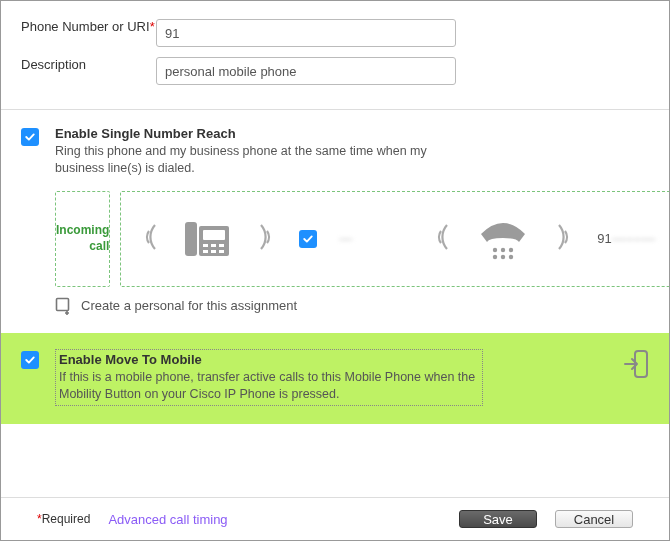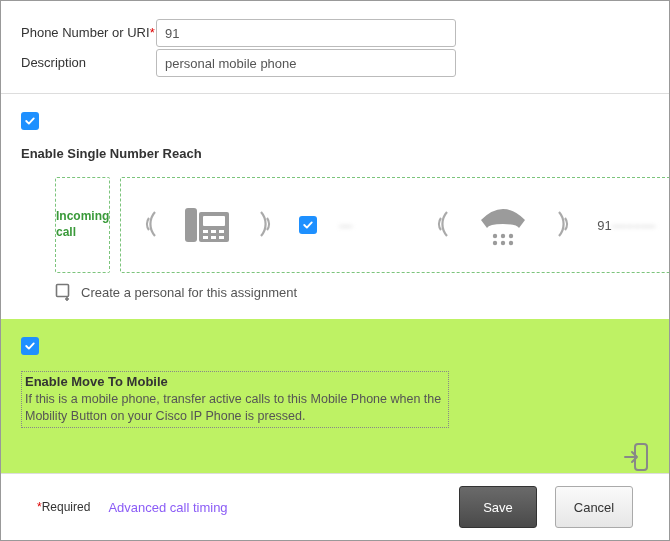--- a/index.html
+++ b/index.html
@@ -3,49 +3,49 @@
 <meta charset="utf-8">
 <style>
   * { box-sizing: border-box; }
   body { margin: 0; font-family: Arial, Helvetica, sans-serif; font-size: 13px; color: #333; background: #fff; }
   .dialog { width: 670px; height: 541px; border: 1px solid #999; background: #fff; position: relative; display: flex; flex-direction: column; }
   .titlebar { background: linear-gradient(#f7f7f7,#eaeaea); border-bottom: 1px solid #ccc; padding: 10px 16px; display: flex; align-items: center; justify-content: space-between; }
   .titlebar h1 { font-size: 19px; font-weight: normal; margin: 0; color: #333; }
   .close-x { font-size: 22px; color: #888; cursor: pointer; line-height: 1; padding: 0 4px; }
   .content { flex: 1; overflow: auto; }
   .form-area { padding: 18px 20px 14px 20px; }
-  .form-row { display: flex; align-items: center; margin-bottom: 2px; }
+  .form-row { display: flex; align-items: flex-start; margin-bottom: 10px; }
   .form-row .lbl { width: 135px; font-size: 13px; color: #333; line-height: 1.3; }
   .req { color: #d00; }
   .form-row input[type=text] { flex: 0 0 300px; height: 28px; border: 1px solid #bbb; border-radius: 3px; padding: 0 8px; font-size: 13px; color: #555; }
   .section-sep { border-top: 1px solid #ddd; }
   .section { padding: 16px 20px 18px 20px; }
   .section.alt { background: #bef264; }
-  .feature-row { display: flex; align-items: flex-start; gap: 14px; flex-direction: column; }
+  .feature-row { display: flex; align-items: flex-start; gap: 14px; }
   .cb { flex: 0 0 20px; margin-top: 2px; }
   .checkbox { width: 18px; height: 18px; border-radius: 3px; background: #1e90ff; display: flex; align-items: center; justify-content: center; cursor: pointer; }
   .checkbox svg { width: 12px; height: 12px; }
   .feature-text { flex: 1; }
   .feature-title { font-weight: bold; font-size: 13px; margin-bottom: 2px; }
   .feature-desc { font-size: 12.5px; color: #555; line-height: 1.35; max-width: 380px; }
   .dotted-focus { border: 1px dotted #888; padding: 2px 3px; display: inline-block; }
   .diagram { display: flex; gap: 10px; margin: 14px 0 10px 34px; }
   .d-box { border: 1px dashed #7cc47c; border-radius: 2px; display: flex; align-items: center; justify-content: center; }
-  .d-small { width: 75px; height: 96px; color: #3a9a3a; font-size: 12px; font-weight: bold; text-align: left; line-height: 1.3; }
+  .d-small { width: 75px; height: 96px; color: #3a9a3a; font-size: 12px; font-weight: bold; text-align: right; line-height: 1.3; }
   .d-large { flex: 1; height: 96px; padding: 0 18px; gap: 22px; justify-content: flex-start; display: flex; align-items: center; }
   .blur { color: #b8b8b8; filter: blur(2px); font-size: 13px; }
   .phone-icon svg { display: block; }
   .schedule-row { display: flex; align-items: center; gap: 8px; margin: 10px 0 0 34px; color: #555; font-size: 13px; }
   .sched-icon { width: 18px; height: 18px; display: flex; align-items: center; justify-content: center; }
   .move-icon { margin-left: auto; display: flex; align-items: center; }
   .footer { border-top: 1px solid #ddd; padding: 12px 36px; display: flex; align-items: center; gap: 18px; }
   .footer .req-note { font-size: 12px; }
   .adv-link { color: #8b5cf6; font-size: 13px; cursor: pointer; }
   .spacer { flex: 1; }
-  .btn { height: 42px; min-width: 78px; border-radius: 3px; font-size: 13px; cursor: pointer; border: 1px solid; }
+  .btn { height: 18px; min-width: 78px; border-radius: 3px; font-size: 13px; cursor: pointer; border: 1px solid; }
   .btn-primary { background: linear-gradient(#6a6a6a,#4a4a4a); color: #fff; border-color: #333; }
   .btn-secondary { background: linear-gradient(#fafafa,#e6e6e6); color: #333; border-color: #aaa; }
   .signal { display: inline-block; }
 </style>
 </head>
 <body>
 
 <div class="dialog">
 
 
@@ -70,20 +70,21 @@
       <div class="feature-row">
         <div class="cb">
           <div class="checkbox">
             <svg viewBox="0 0 16 16">
                 <path d="M3 8 L6.5 11.5 L13 4.5" stroke="#fff" stroke-width="2.5" fill="none" stroke-linecap="round" stroke-linejoin="round"></path>
               </svg>
           </div>
         </div>
         <div class="feature-text">
           <div class="feature-title">Enable Single Number Reach</div>
+          <div class="feature-desc">Ring this phone and my business phone at the same time when my business line(s) is dialed.</div>
         </div>
       </div>
 
       <div class="diagram">
         <div class="d-box d-small">
           <span>Incoming call</span>
         </div>
         <div class="d-box d-large">
           <span class="signal">
             <svg width="22" height="40" viewBox="0 0 22 40">

